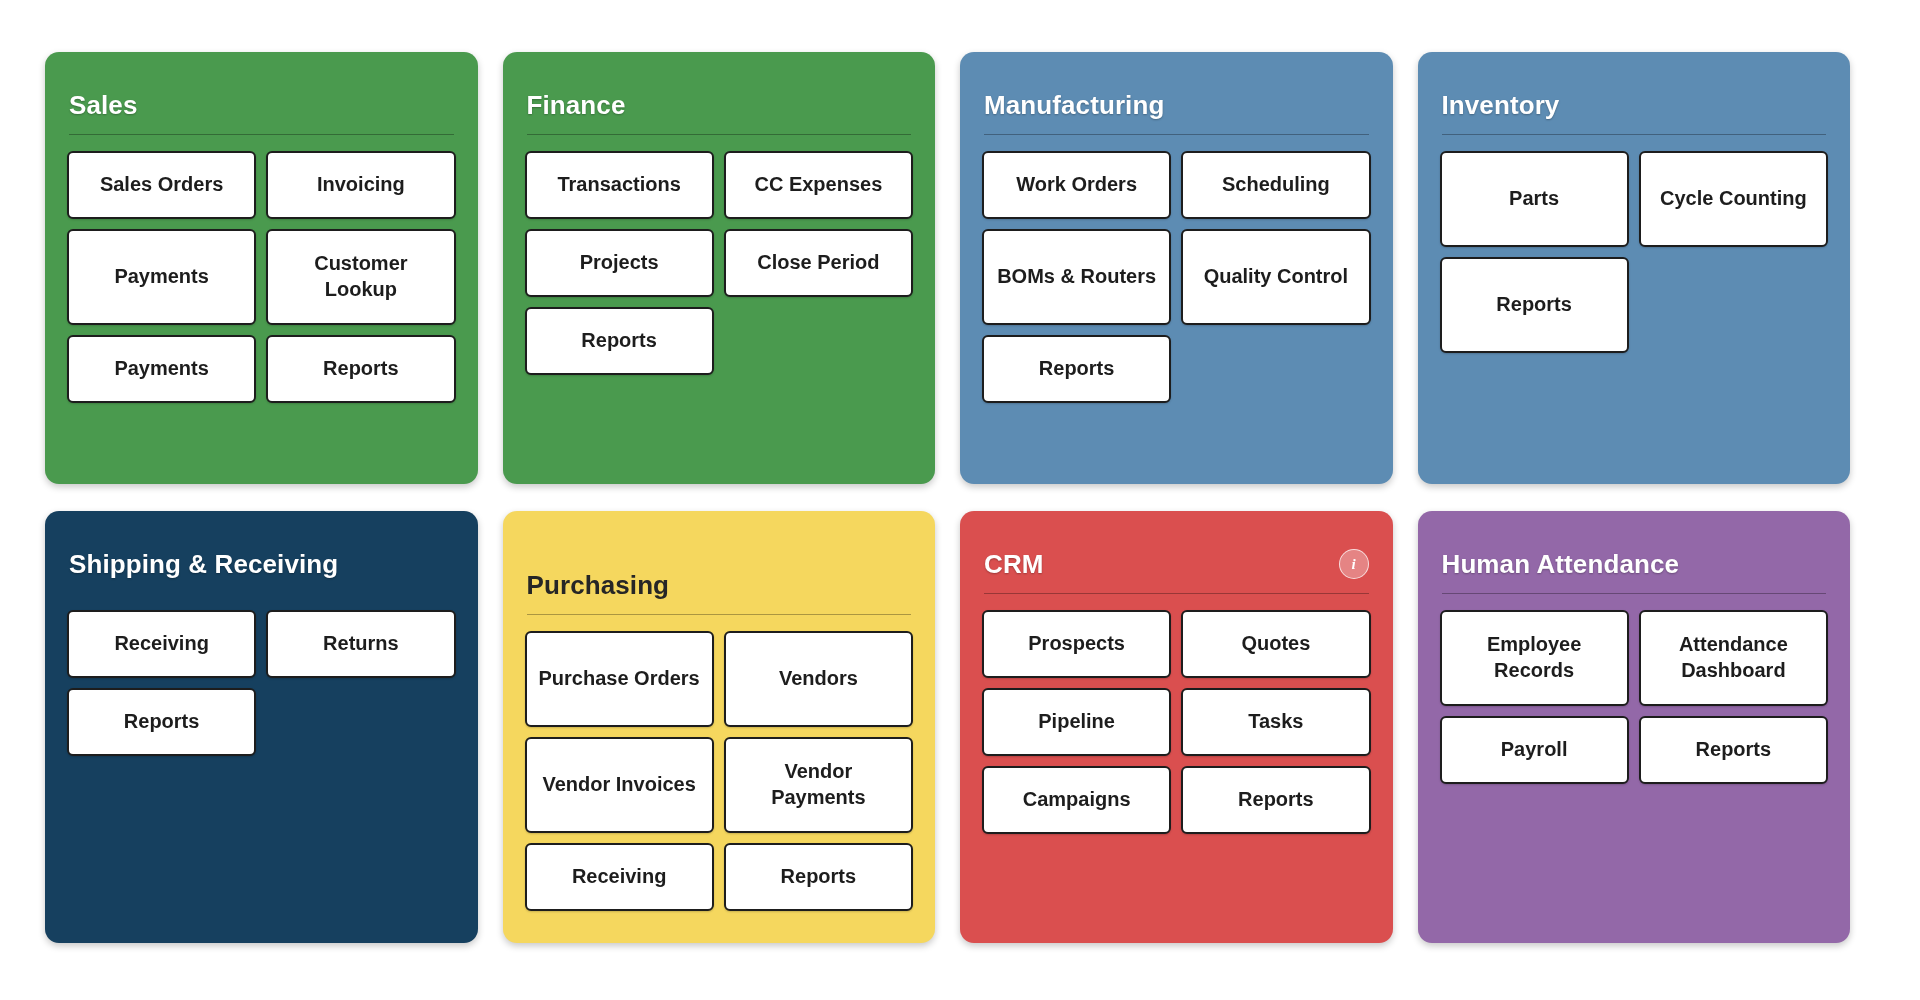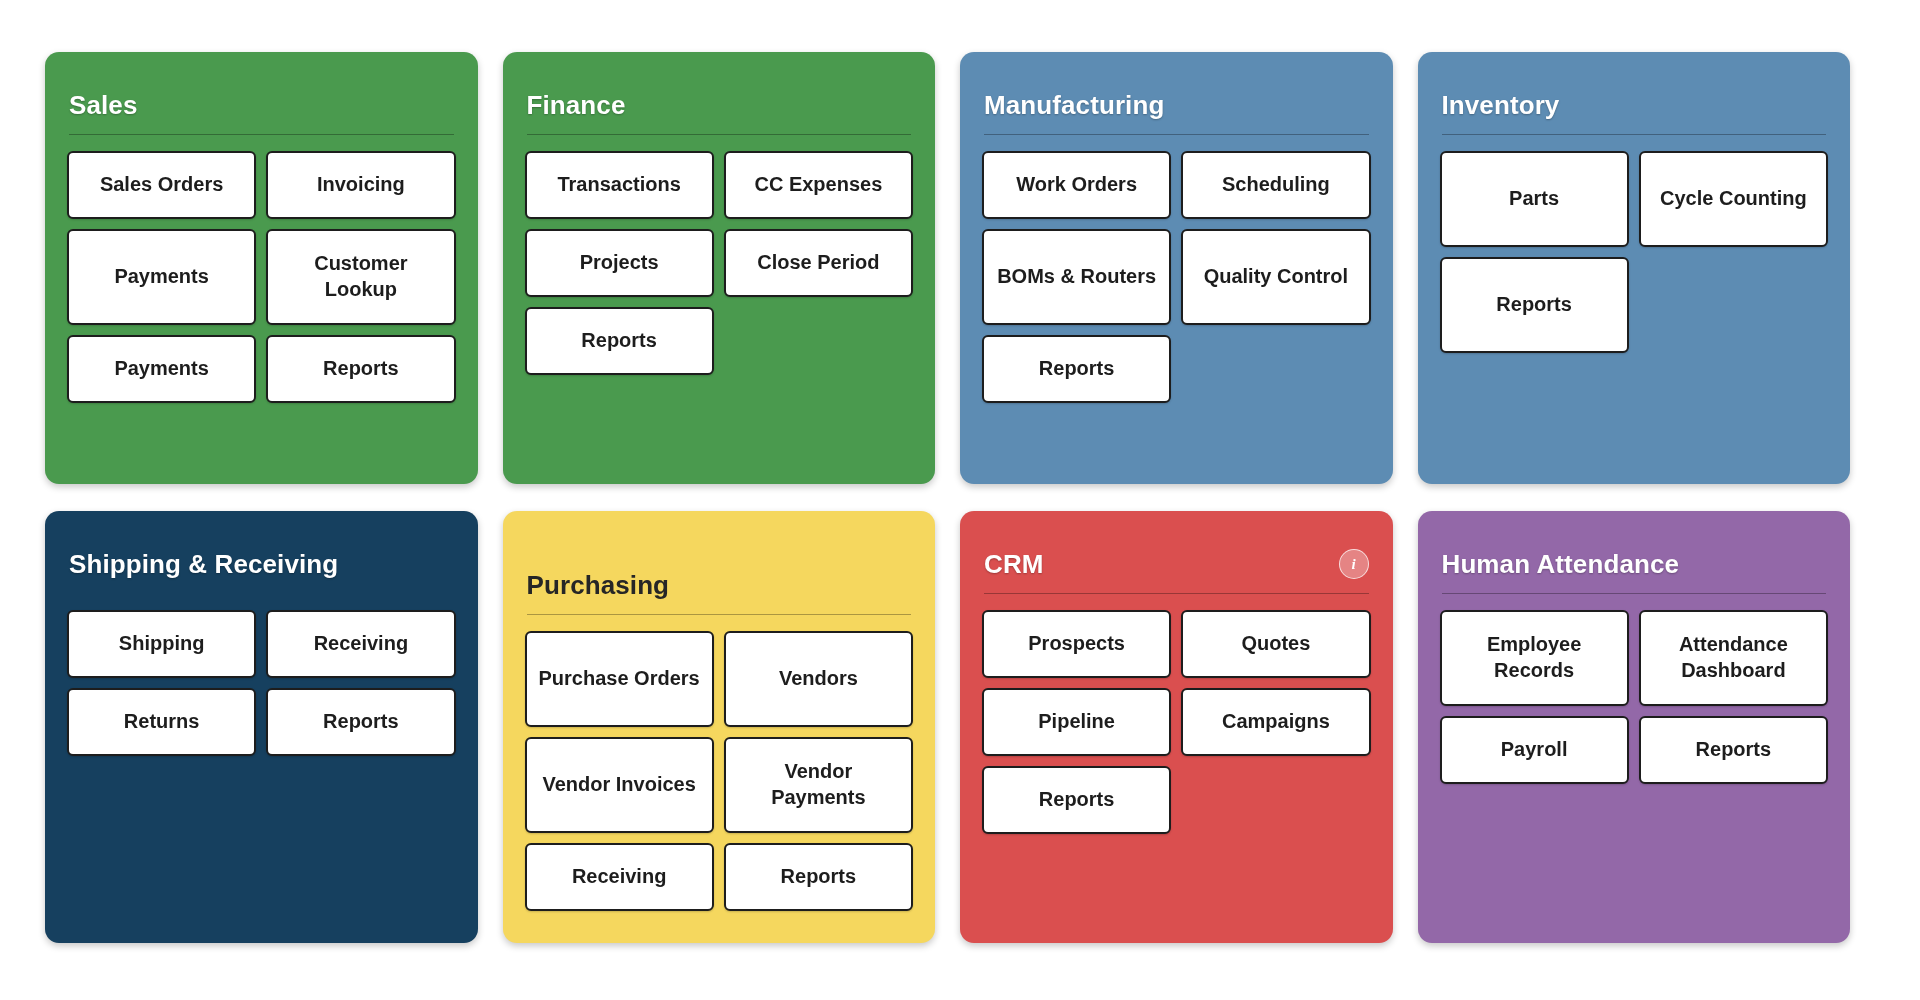--- a/index.html
+++ b/index.html
@@ -167,21 +167,20 @@
         <div class="tile tall">Cycle Counting</div>
         <div class="tile tall">Reports</div>
       </div>
     </div>
     <div class="module-card" style="background: rgb(22, 64, 95);">
       <div class="card-header">
         <div class="card-title light">Shipping &amp; Receiving</div>
       </div>
       <div class="header-rule hidden"></div>
       <div class="tile-grid">
-        <div class="tile">Shipping</div>
         <div class="tile">Receiving</div>
         <div class="tile">Returns</div>
         <div class="tile">Reports</div>
       </div>
     </div>
     <div class="module-card" style="background: rgb(245, 215, 94);">
       <div class="card-header">
         <div class="card-title dark">Purchasing</div>
       </div>
       <div class="header-rule"></div>
@@ -197,20 +196,21 @@
     <div class="module-card" style="background: rgb(218, 79, 79);">
       <div class="card-header">
         <div class="card-title light">CRM</div>
         <div class="info-icon">i</div>
       </div>
       <div class="header-rule"></div>
       <div class="tile-grid">
         <div class="tile">Prospects</div>
         <div class="tile">Quotes</div>
         <div class="tile">Pipeline</div>
+        <div class="tile">Tasks</div>
         <div class="tile">Campaigns</div>
         <div class="tile">Reports</div>
       </div>
     </div>
     <div class="module-card" style="background: rgb(147, 104, 168);">
       <div class="card-header">
         <div class="card-title light">Human Attendance</div>
       </div>
       <div class="header-rule"></div>
       <div class="tile-grid">

